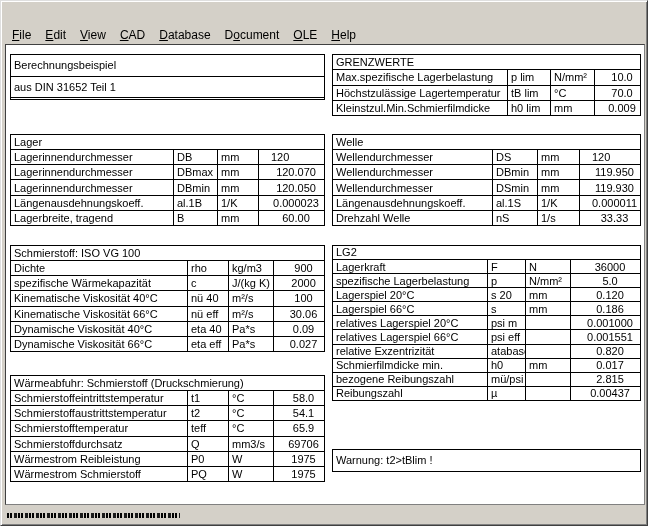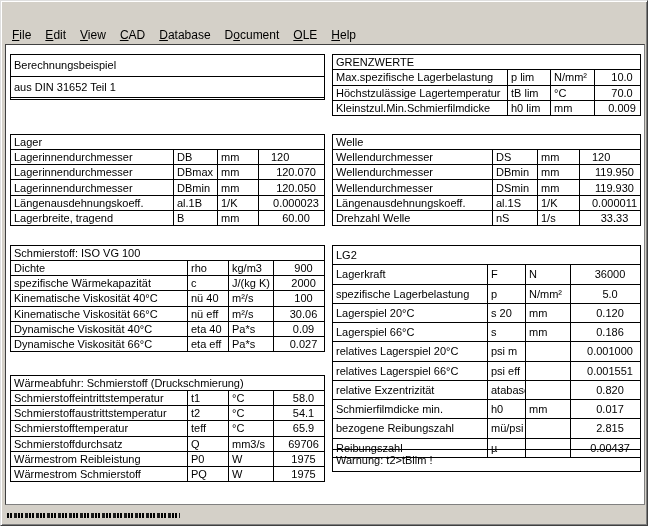--- a/index.html
+++ b/index.html
@@ -274,21 +274,21 @@
             </tr>
             <tr>
               <td class="cell-label">Dynamische Viskosität 66°C</td>
               <td class="cell-symbol">eta eff</td>
               <td class="cell-unit">Pa*s</td>
               <td class="cell-value">0.027</td>
             </tr>
           </tbody>
         </table>
       </div>
-    <div class="tbox" style="left:326px; top:200px; width:308px; height:213px;">
+    <div class="tbox" style="left:326px; top:200px; width:308px; height:156px;">
         <table>
           <colgroup>
             <col style="width: 155px;">
             <col style="width: 38px;">
             <col style="width: 45px;">
             <col style="width: 70px;">
           </colgroup>
           <tbody>
             <tr>
               <td colspan="4" class="cell-header">LG2</td>

